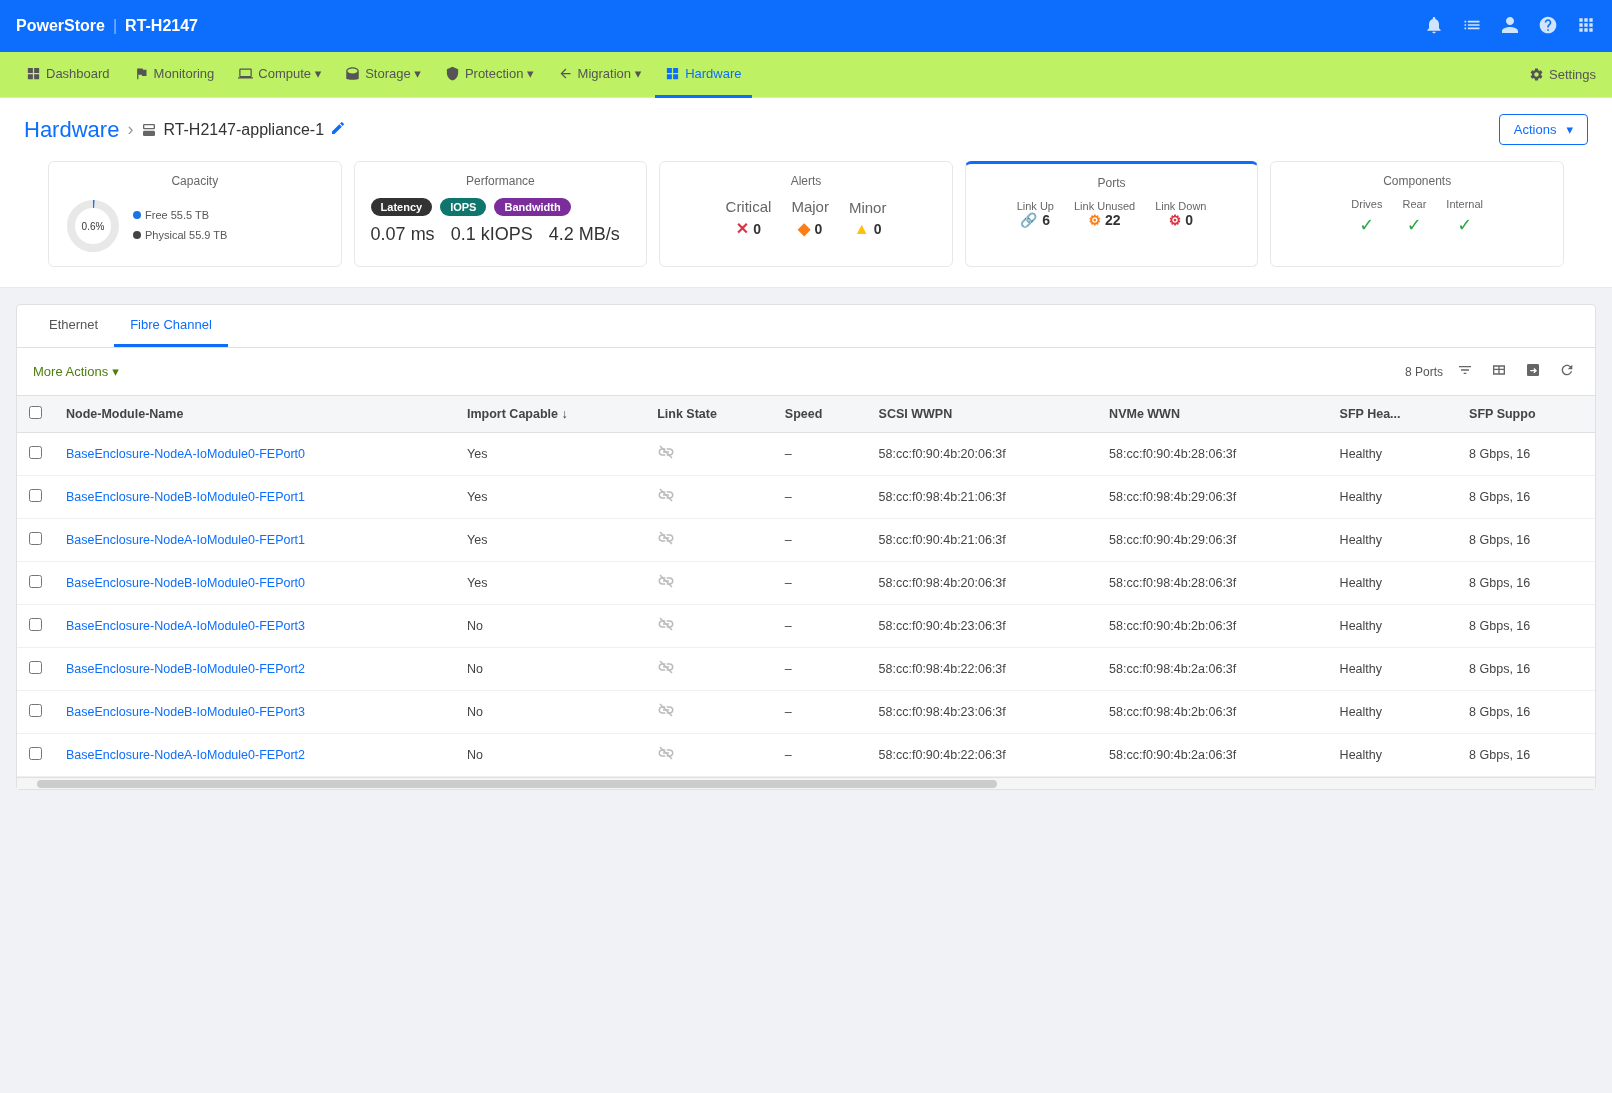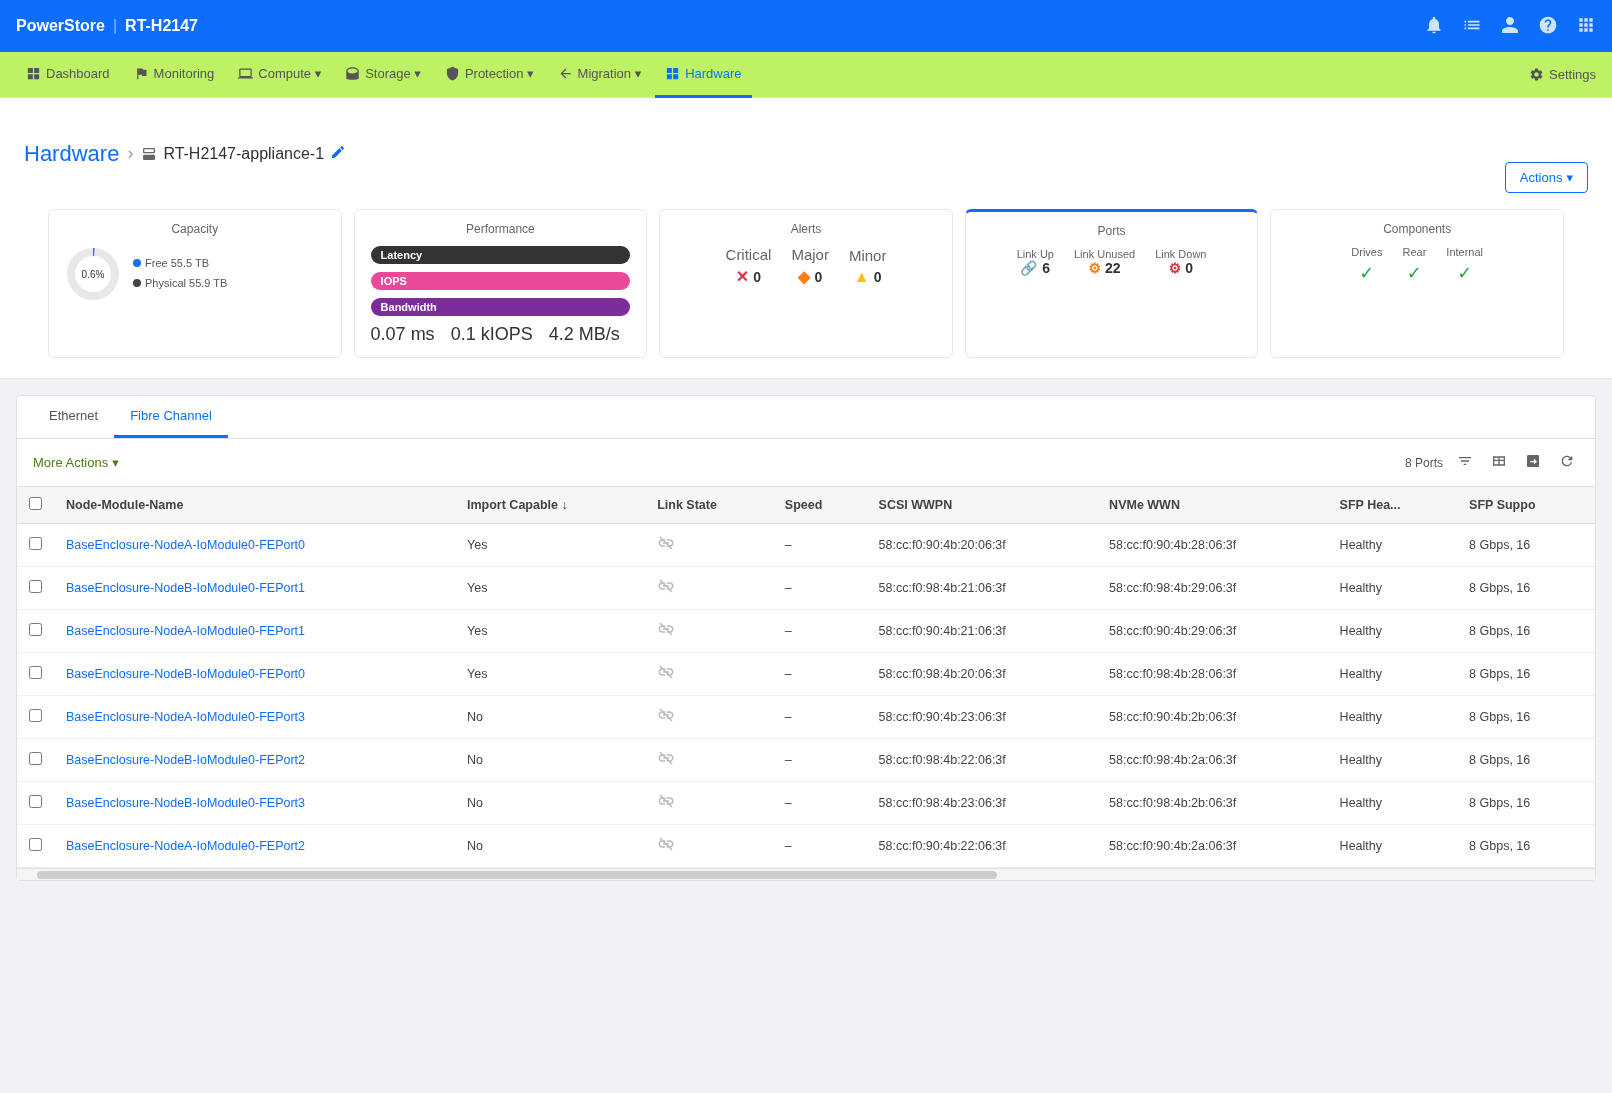--- a/index.html
+++ b/index.html
@@ -100,22 +100,21 @@
     .actions-btn {
       background: white;
       border: 1.5px solid #0d6efd;
       color: #0d6efd;
       padding: 7px 14px;
       border-radius: 4px;
       cursor: pointer;
       font-size: 13px;
       display: flex;
       align-items: center;
-      gap: 4px;
-      margin-top: 48px;
+      gap: 10px;
     }
 
     
     .stats-row {
       display: flex;
       gap: 0;
       background: white;
       padding: 0 24px 20px 24px;
     }
     .stat-card {
@@ -144,30 +143,30 @@
       font-size: 10px;
       color: #333;
       font-weight: 500;
     }
     .capacity-values { font-size: 11px; color: #555; line-height: 1.8; }
     .capacity-values .dot { display: inline-block; width: 8px; height: 8px; border-radius: 50%; margin-right: 4px; }
     .dot-blue { background: #1a73e8; }
     .dot-dark { background: #444; }
 
     
-    .perf-badges { display: flex; gap: 8px; margin-bottom: 8px; flex-direction: column; }
+    .perf-badges { display: flex; gap: 8px; margin-bottom: 8px; }
     .badge {
       padding: 3px 10px;
       border-radius: 12px;
       font-size: 11px;
       font-weight: 600;
       color: white;
     }
     .badge-dark { background: #333; }
-    .badge-green { background: #ec4899; }
+    .badge-green { background: #0f766e; }
     .badge-purple { background: #7b2d9b; }
     .perf-values { display: flex; gap: 16px; font-size: 12px; color: #333; }
     .perf-val { text-align: center; }
     .perf-val-num { font-size: 18px; font-weight: 500; }
 
     
     .alerts-inner { display: flex; gap: 20px; justify-content: center; align-items: center; }
     .alert-item { text-align: center; }
     .alert-label { font-size: 15px; color: #666; margin-bottom: 4px; }
     .alert-value { display: flex; align-items: center; gap: 4px; font-size: 14px; font-weight: 600; justify-content: center; }

